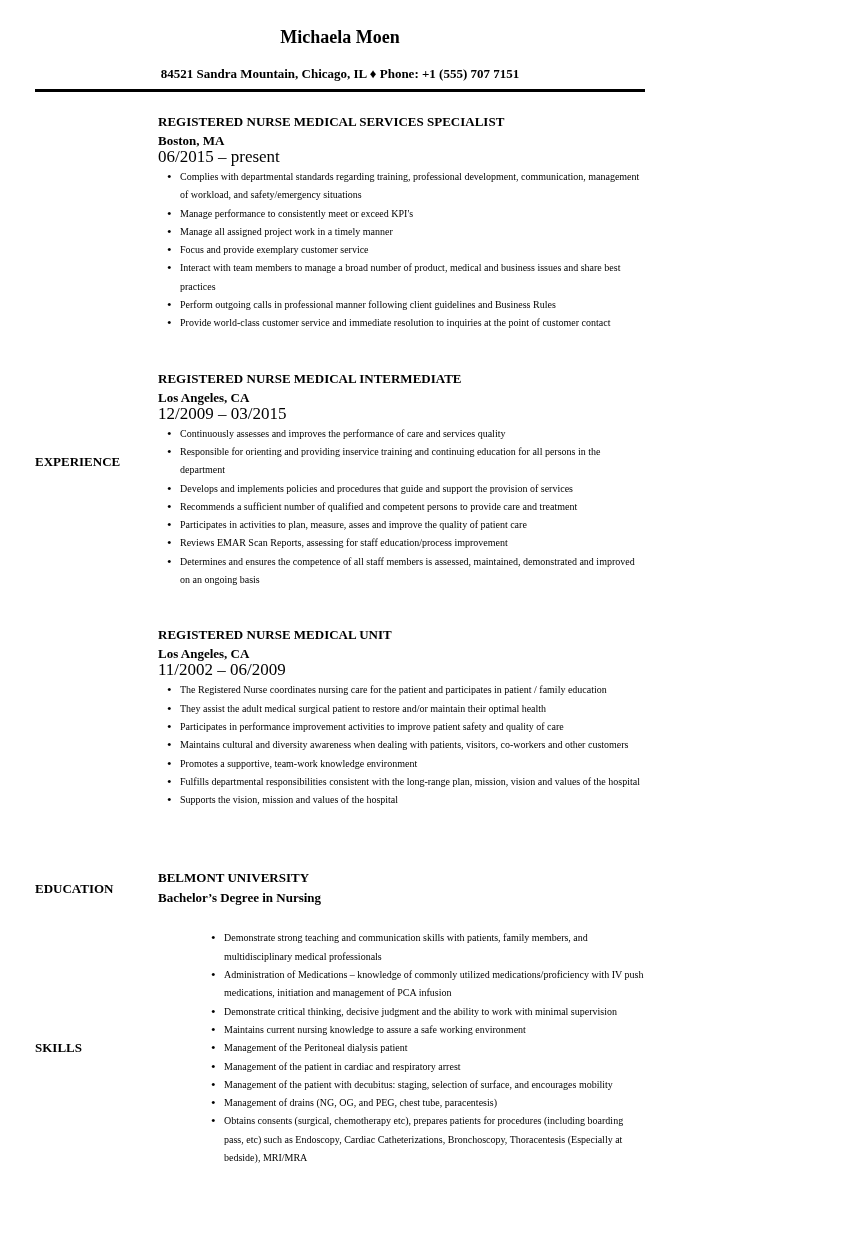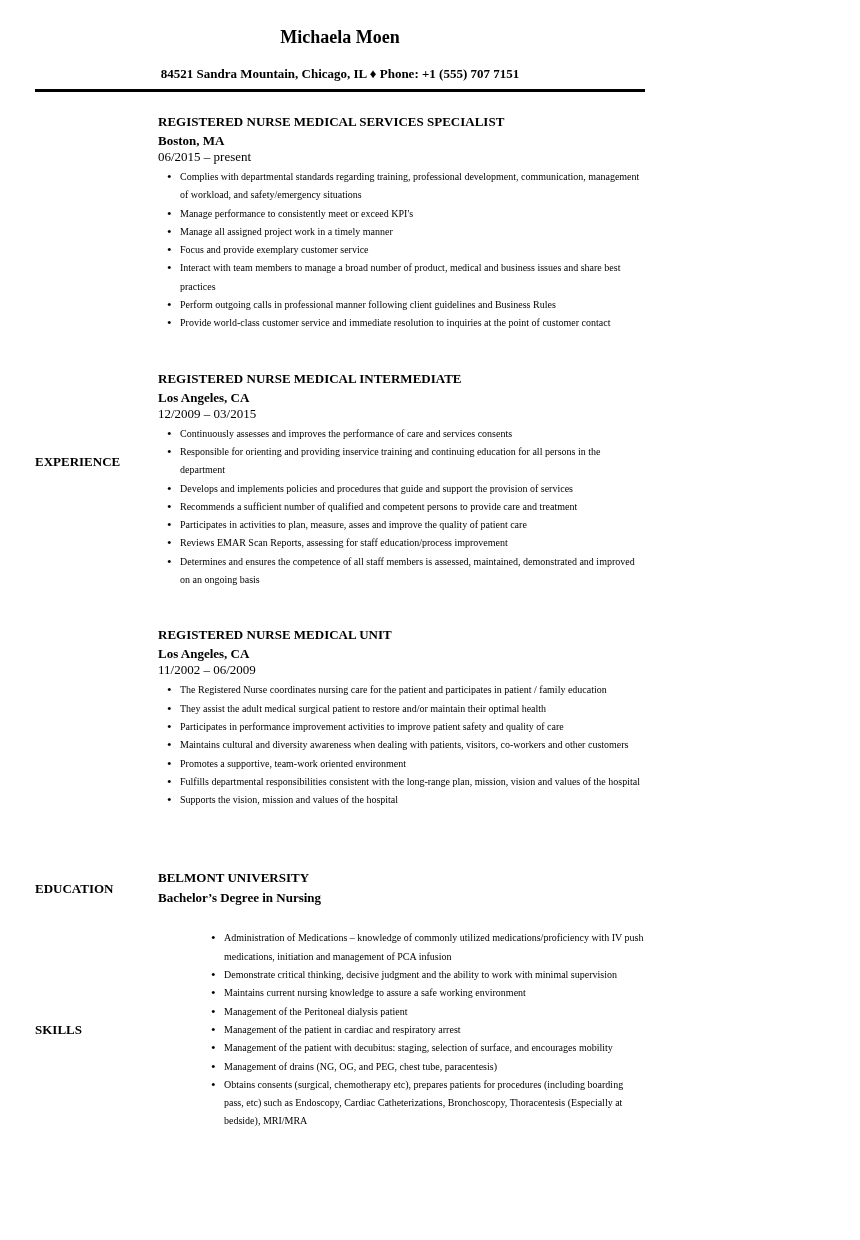--- a/index.html
+++ b/index.html
@@ -63,21 +63,21 @@
     margin: 0;
     line-height: 17px;
   }
   .job-location {
     font-size: 13px;
     font-weight: bold;
     margin: 3px 0 0 0;
     line-height: 15px;
   }
   .job-dates {
-    font-size: 13px;
+    font-size: 17px;
     margin: 1px 0 0 0;
     line-height: 16px;
   }
   
   ul.bullets {
     list-style: none;
     margin: 3px 0 0 0;
     padding: 0 0 0 22px;
     font-size: 10px;
     line-height: 18.3px;
@@ -134,60 +134,61 @@
           <li>Perform outgoing calls in professional manner following client guidelines and Business Rules</li>
           <li>Provide world-class customer service and immediate resolution to inquiries at the point of customer contact</li>
         </ul>
       </div>
 
       <div class="job">
         <div class="job-title">REGISTERED NURSE MEDICAL INTERMEDIATE</div>
         <div class="job-location">Los Angeles, CA</div>
         <div class="job-dates">12/2009 – 03/2015</div>
         <ul class="bullets">
-          <li>Continuously assesses and improves the performance of care and services consents</li>
+          <li>Continuously assesses and improves the performance of care and services quality</li>
           <li>Responsible for orienting and providing inservice training and continuing education for all persons in the department</li>
           <li>Develops and implements policies and procedures that guide and support the provision of services</li>
           <li>Recommends a sufficient number of qualified and competent persons to provide care and treatment</li>
           <li>Participates in activities to plan, measure, asses and improve the quality of patient care</li>
           <li>Reviews EMAR Scan Reports, assessing for staff education/process improvement</li>
           <li>Determines and ensures the competence of all staff members is assessed, maintained, demonstrated and improved on an ongoing basis</li>
         </ul>
       </div>
 
       <div class="job">
         <div class="job-title">REGISTERED NURSE MEDICAL UNIT</div>
         <div class="job-location">Los Angeles, CA</div>
         <div class="job-dates">11/2002 – 06/2009</div>
         <ul class="bullets">
           <li>The Registered Nurse coordinates nursing care for the patient and participates in patient / family education</li>
           <li>They assist the adult medical surgical patient to restore and/or maintain their optimal health</li>
           <li>Participates in performance improvement activities to improve patient safety and quality of care</li>
           <li>Maintains cultural and diversity awareness when dealing with patients, visitors, co-workers and other customers</li>
-          <li>Promotes a supportive, team-work oriented environment</li>
+          <li>Promotes a supportive, team-work knowledge environment</li>
           <li>Fulfills departmental responsibilities consistent with the long-range plan, mission, vision and values of the hospital</li>
           <li>Supports the vision, mission and values of the hospital</li>
         </ul>
       </div>
 
     </div>
   </div>
 
   <div class="section section-education">
     <div class="section-label">EDUCATION</div>
     <div class="section-content">
       <div class="edu-school">BELMONT UNIVERSITY</div>
       <div class="edu-degree">Bachelor’s Degree in Nursing</div>
     </div>
   </div>
 
   <div class="section section-skills">
     <div class="section-label">SKILLS</div>
     <div class="section-content">
       <ul class="bullets">
+        <li>Demonstrate strong teaching and communication skills with patients, family members, and multidisciplinary medical professionals</li>
         <li>Administration of Medications – knowledge of commonly utilized medications/proficiency with IV push medications, initiation and management of PCA infusion</li>
         <li>Demonstrate critical thinking, decisive judgment and the ability to work with minimal supervision</li>
         <li>Maintains current nursing knowledge to assure a safe working environment</li>
         <li>Management of the Peritoneal dialysis patient</li>
         <li>Management of the patient in cardiac and respiratory arrest</li>
         <li>Management of the patient with decubitus: staging, selection of surface, and encourages mobility</li>
         <li>Management of drains (NG, OG, and PEG, chest tube, paracentesis)</li>
         <li>Obtains consents (surgical, chemotherapy etc), prepares patients for procedures (including boarding pass, etc) such as Endoscopy, Cardiac Catheterizations, Bronchoscopy, Thoracentesis (Especially at bedside), MRI/MRA</li>
       </ul>
     </div>

